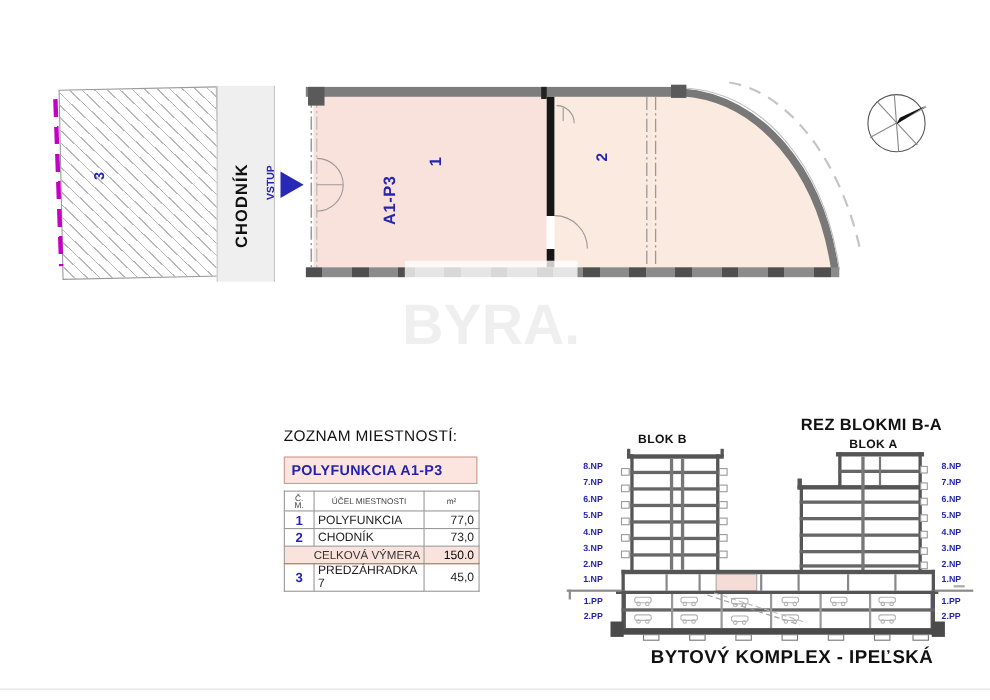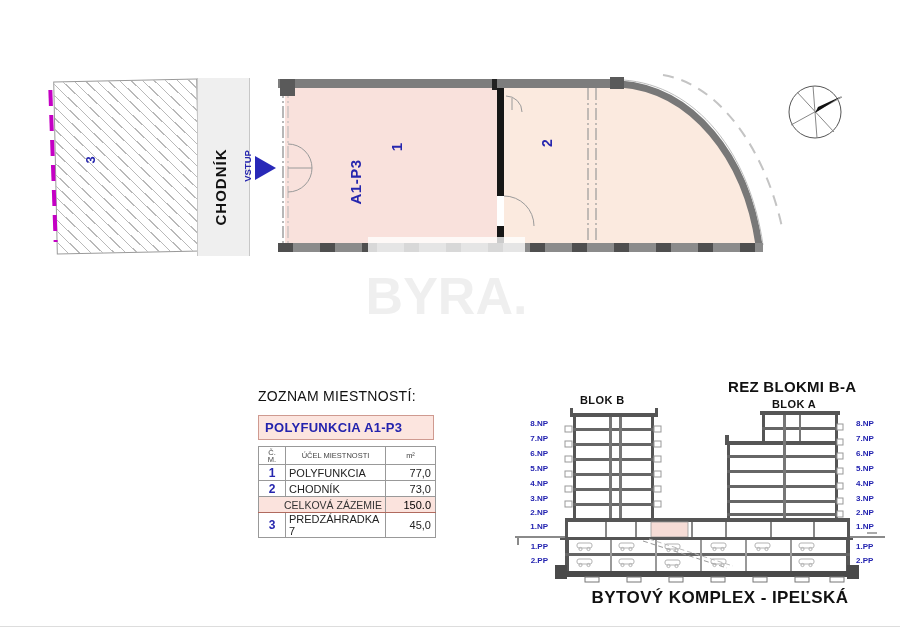--- a/index.html
+++ b/index.html
@@ -137,21 +137,21 @@
       <td class="cnum">1</td>
       <td>POLYFUNKCIA</td>
       <td class="cval">77,0</td>
     </tr>
     <tr>
       <td class="cnum">2</td>
       <td>CHODNÍK</td>
       <td class="cval">73,0</td>
     </tr>
     <tr class="total">
-      <td colspan="2" class="lab">CELKOVÁ ZÁZEMIE</td>
+      <td colspan="2" class="lab">CELKOVÁ VÝMERA</td>
       <td class="cval">150.0</td>
     </tr>
     <tr>
       <td class="cnum">3</td>
       <td>PREDZÁHRADKA 7</td>
       <td class="cval">45,0</td>
     </tr>
   </tbody>
     </table>
 

